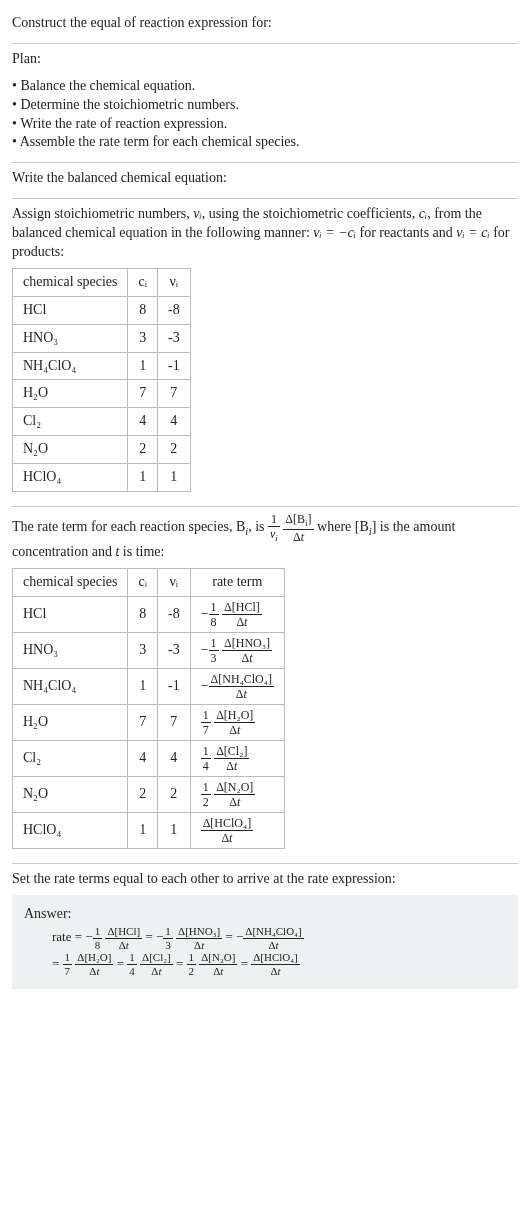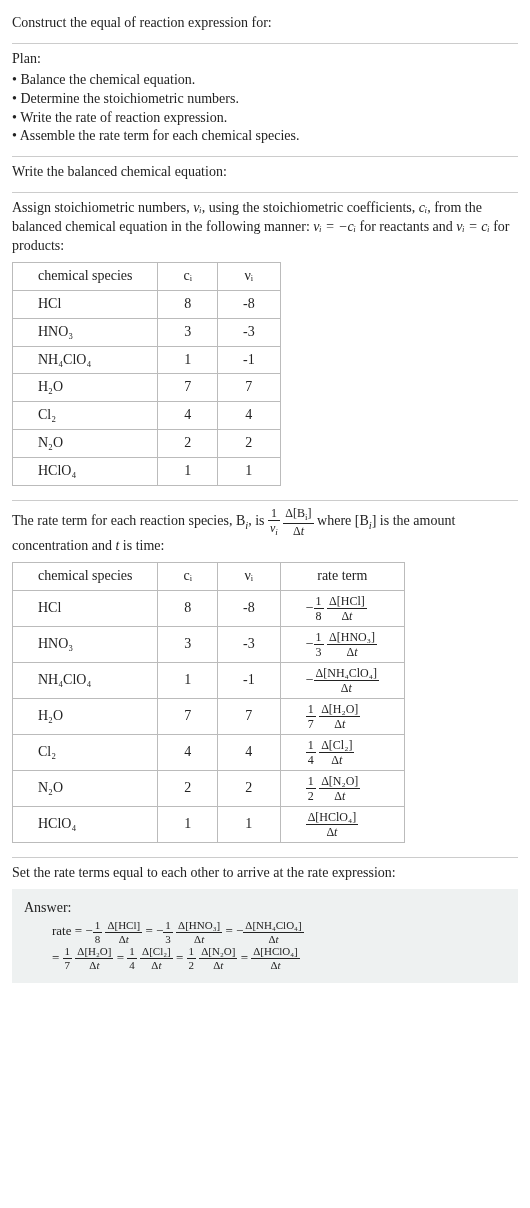--- a/index.html
+++ b/index.html
@@ -23,21 +23,21 @@
   }
   .eq { font-family: Georgia, serif; }
   sub { font-size: 0.75em; }
   .arrow { padding: 0 4px; }
   table.data {
     border-collapse: collapse;
     margin: 6px 0 4px 0;
   }
   table.data th, table.data td {
     border: 1px solid #bbb;
-    padding: 4px 25px;
+    padding: 4px 10px;
     text-align: center;
     font-weight: normal;
     font-size: 14px;
   }
   table.data th {
     background: #fff;
     font-style: normal;
   }
   .ital { font-style: italic; }
   .frac {
@@ -63,21 +63,21 @@
     font-size: 12px;
     color: #333;
     margin-top: 6px;
   }
   .rate-line {
     font-size: 13px;
     margin-left: 28px;
     line-height: 2;
   }
   .rate-line .frac { font-size: 11px; }
-  ul.plan { margin: 2px 0 0 0; padding-left: 0; list-style: none;}
+  ul.plan { margin: 8px 0 0 0; padding-left: 0; list-style: none;}
   ul.plan li::before { content: "• "; }
 </style>
 </head>
 <body>
 
 <div class="section">
   <div>Construct the equal of reaction expression for:</div>
 </div>
 <hr class="sep">
 

